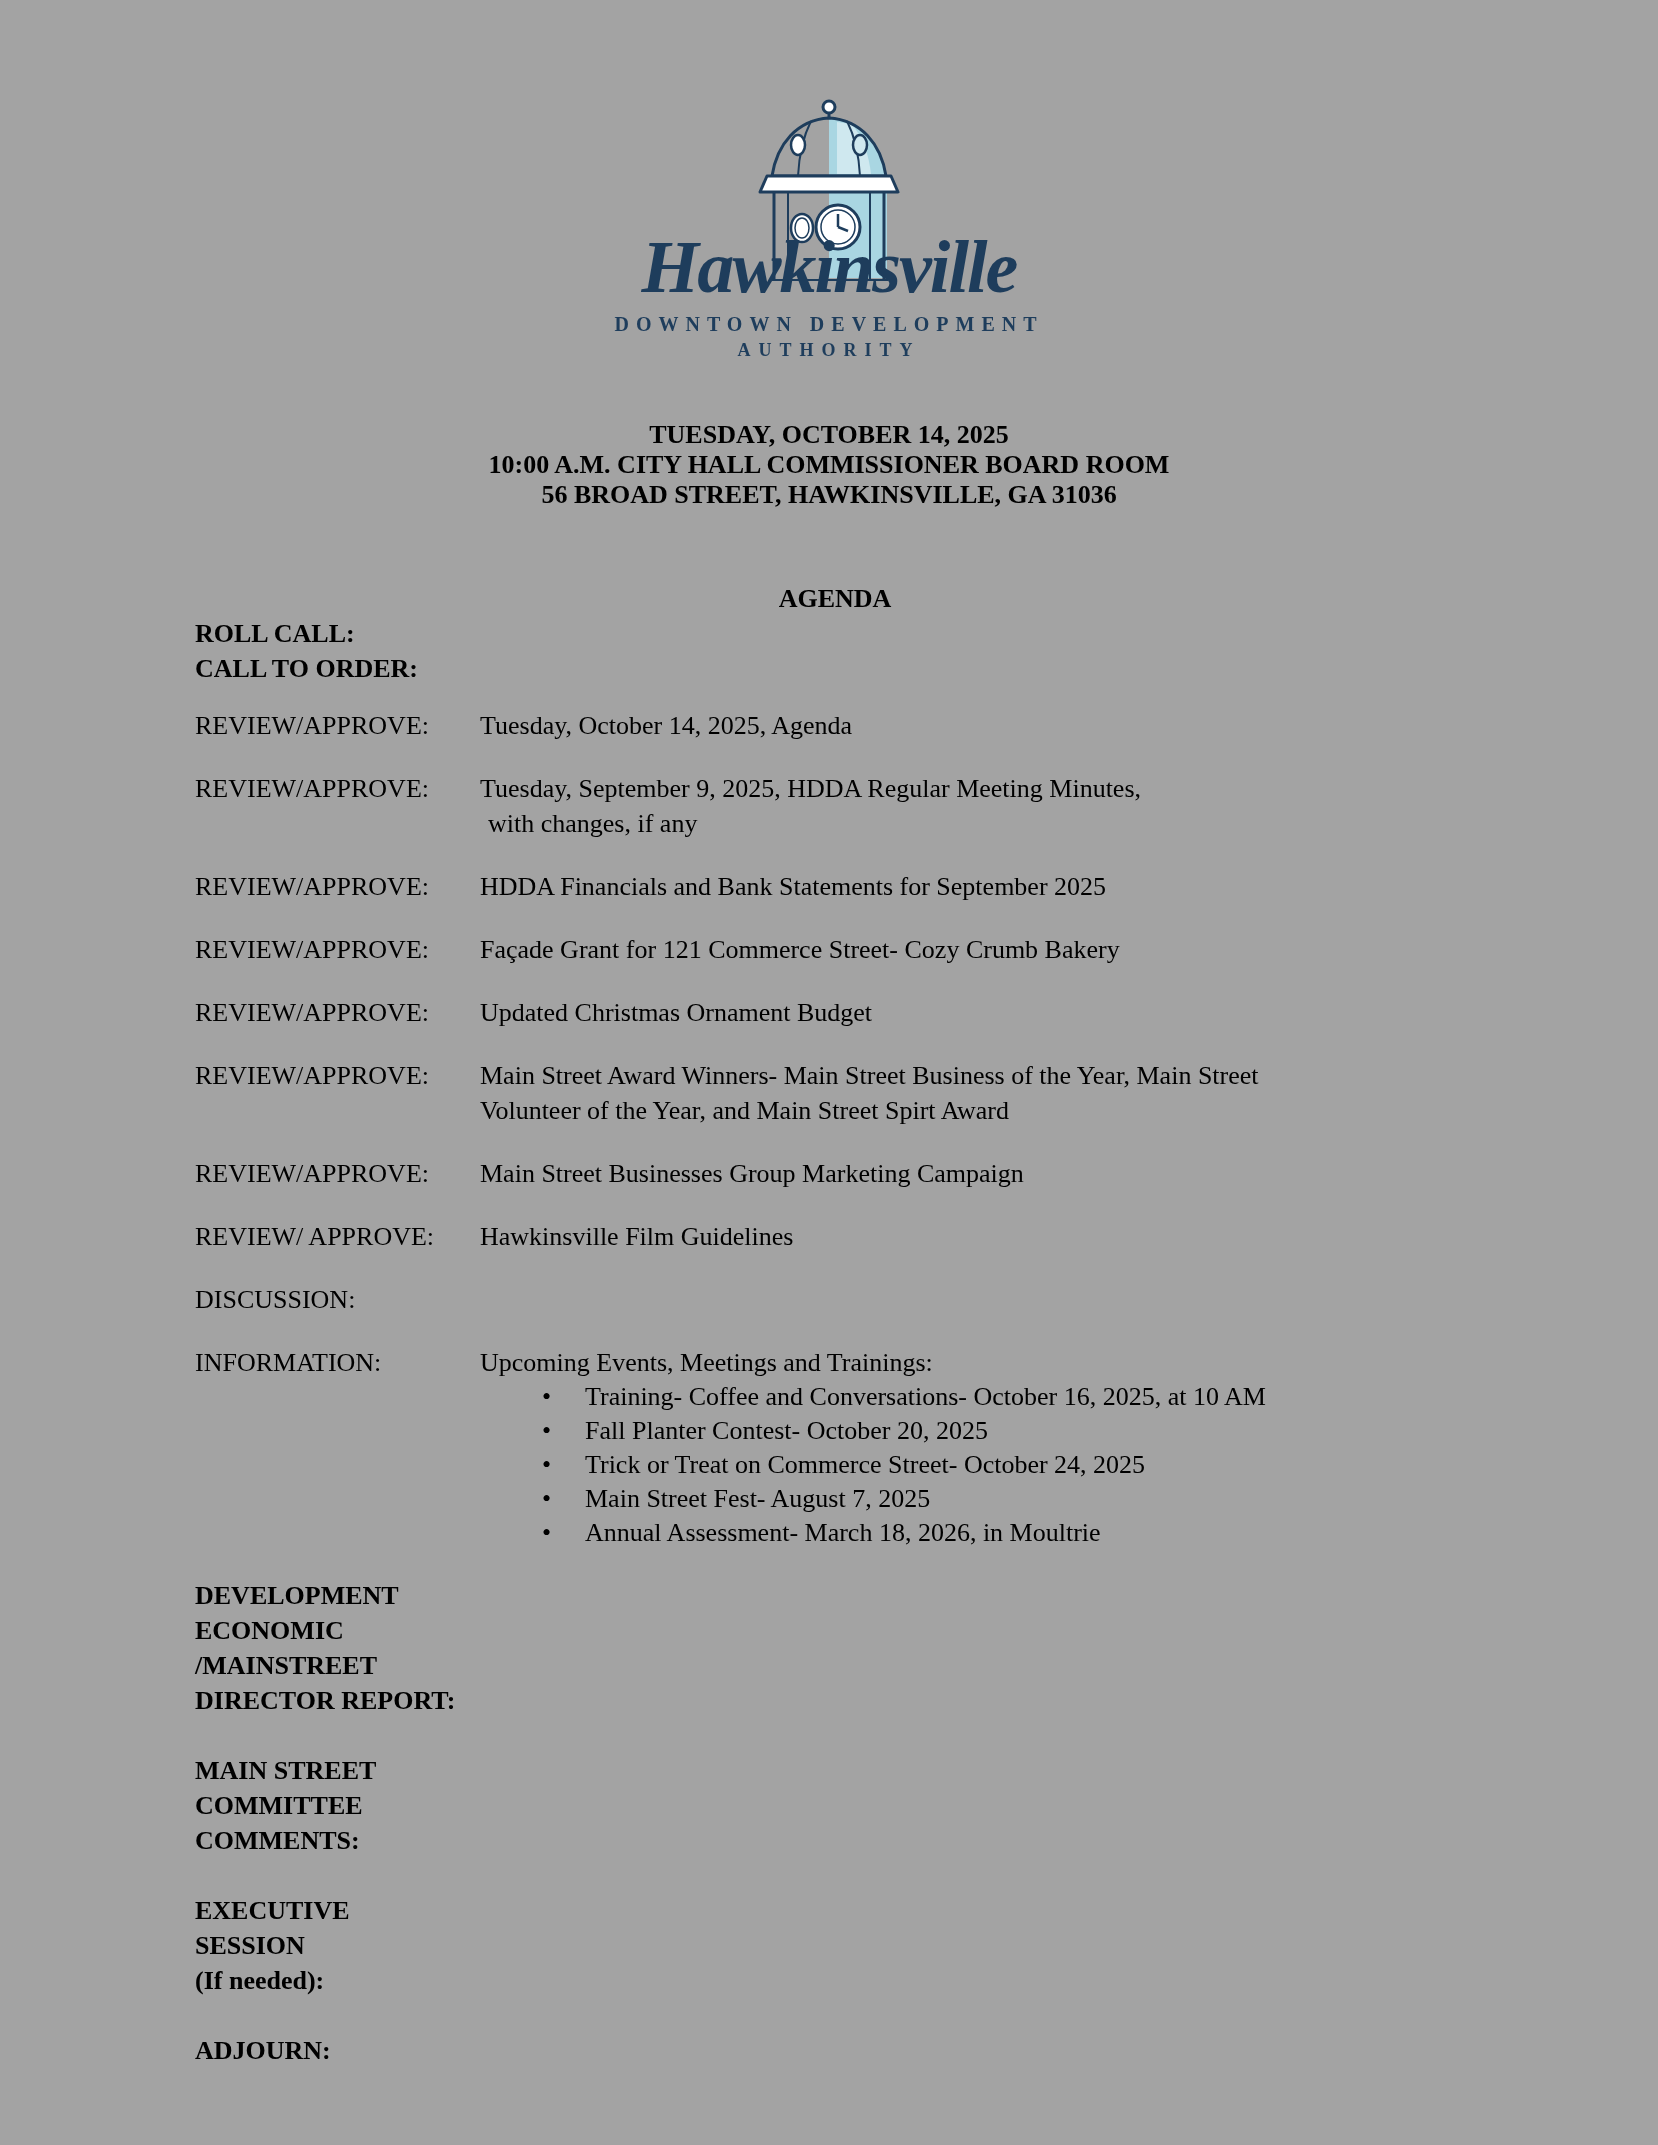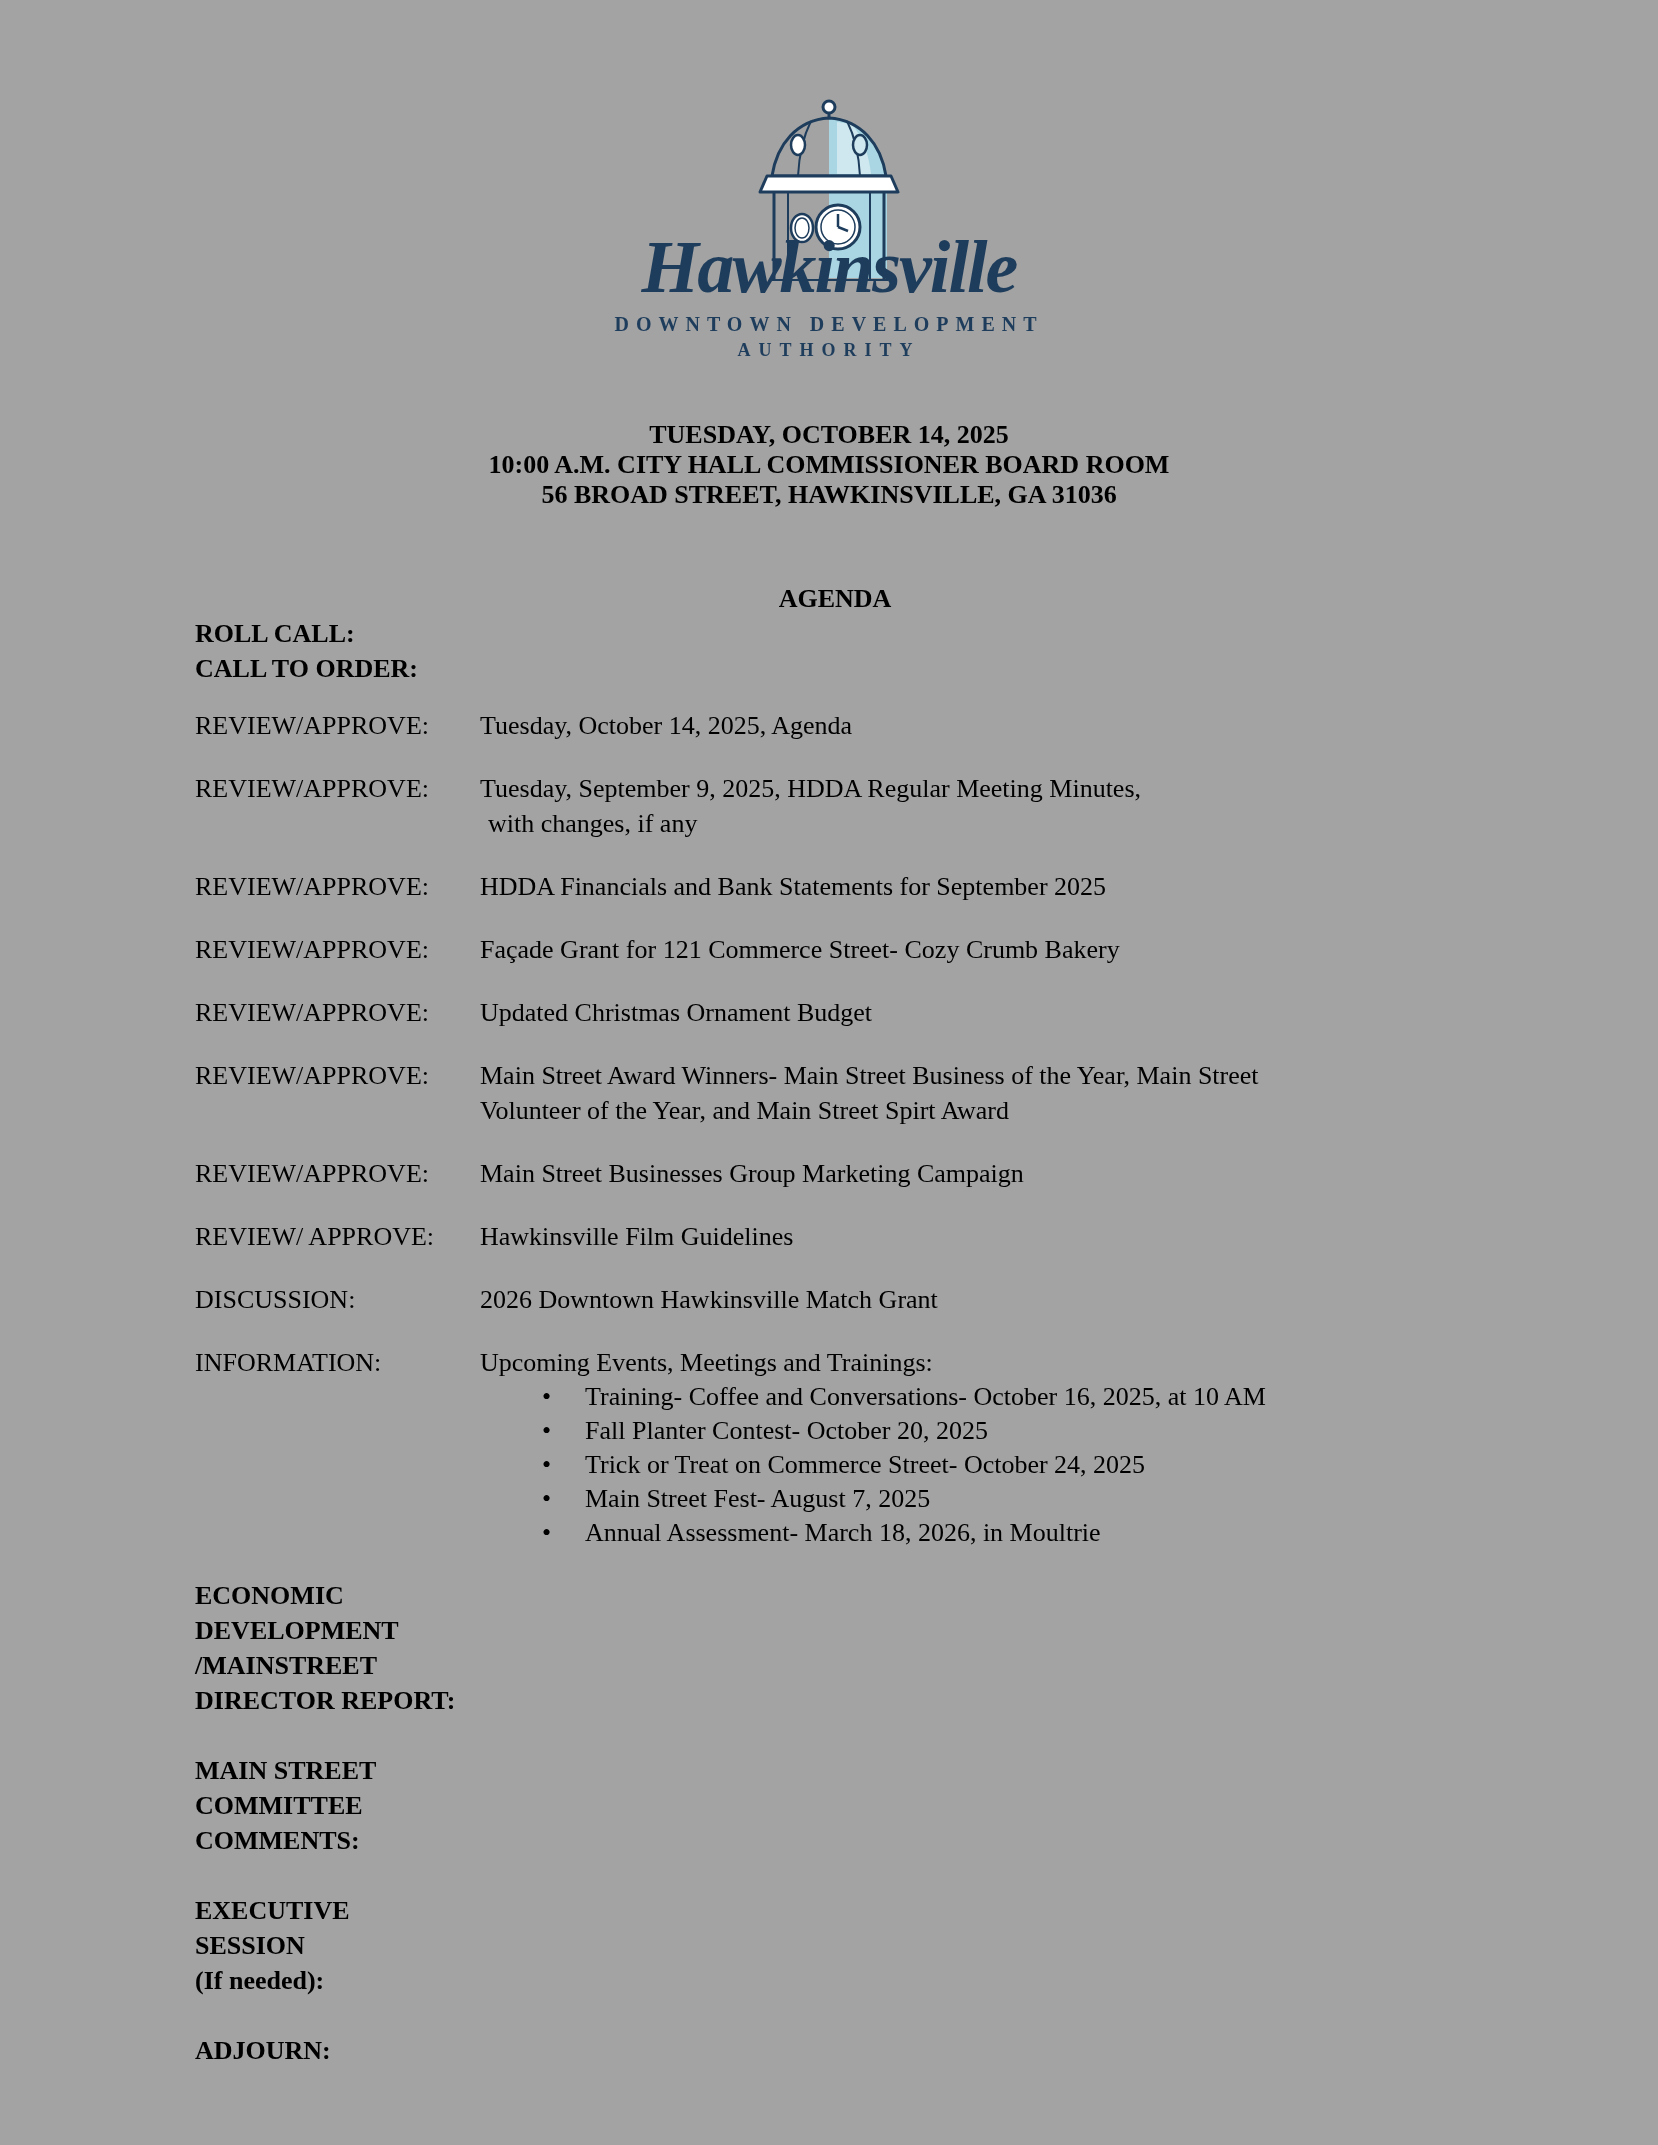--- a/index.html
+++ b/index.html
@@ -224,45 +224,42 @@
 
       <div class="item">
         <div class="item-label">REVIEW/ APPROVE:</div>
         <div class="item-desc">
           <div>Hawkinsville Film Guidelines</div>
         </div>
       </div>
 
       <div class="item">
         <div class="item-label">DISCUSSION:</div>
-        <div class="item-desc">
-          <div>2026 Downtown Hawkinsville Match Grant</div>
-        </div>
       </div>
 
       <div class="item">
         <div class="item-label">INFORMATION:</div>
         <div class="item-desc">
           <div>Upcoming Events, Meetings and Trainings:</div>
           <ul class="events">
             <li>Training- Coffee and Conversations- October 16, 2025, at 10 AM</li>
             <li>Fall Planter Contest- October 20, 2025</li>
             <li>Trick or Treat on Commerce Street- October 24, 2025</li>
             <li>Main Street Fest- August 7, 2025</li>
             <li>Annual Assessment- March 18, 2026, in Moultrie</li>
           </ul>
         </div>
       </div>
 
     </div>
 
     <div class="footer-sections">
       <div class="footer-group">
+        <div>DEVELOPMENT</div>
         <div>ECONOMIC</div>
-        <div>DEVELOPMENT</div>
         <div>/MAINSTREET</div>
         <div>DIRECTOR REPORT:</div>
       </div>
       <div class="footer-group">
         <div>MAIN STREET</div>
         <div>COMMITTEE</div>
         <div>COMMENTS:</div>
       </div>
       <div class="footer-group">
         <div>EXECUTIVE</div>

